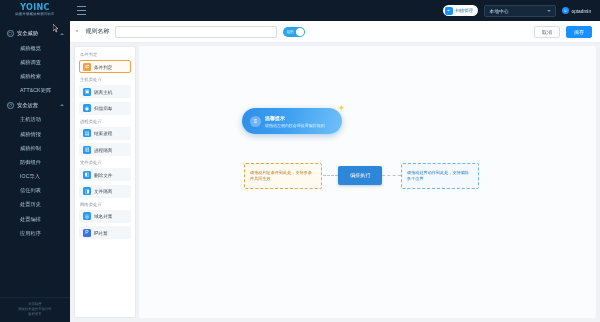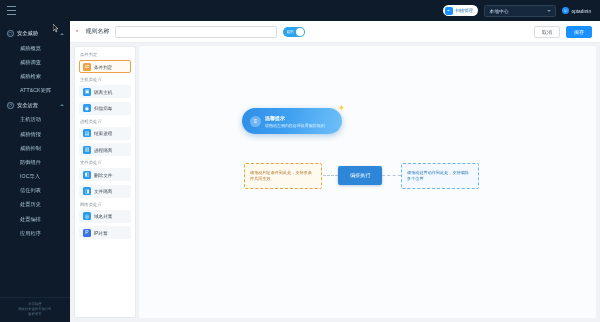--- a/index.html
+++ b/index.html
@@ -203,20 +203,24 @@
   .dline-r { left: 243px; width: 19px; }
 
   .cursor-arrow { position: absolute; left: 53px; top: 24px; width: 6px; height: 9px; }
 </style>
 </head>
 <body>
 
 <div id="app">
 
   <div class="topbar">
+    <div class="logo-zone">
+      <div class="logo-mark">YOINC</div>
+      <div class="logo-sub">隐患外侧威胁检测与响应</div>
+    </div>
     <div class="topbar-mid">
       <div class="collapse-icon">
           <i></i>
           <i></i>
           <i></i>
         </div>
     </div>
     <div class="topbar-right">
       <div class="pill-btn">
         <span class="pill-ico">⌁</span>

